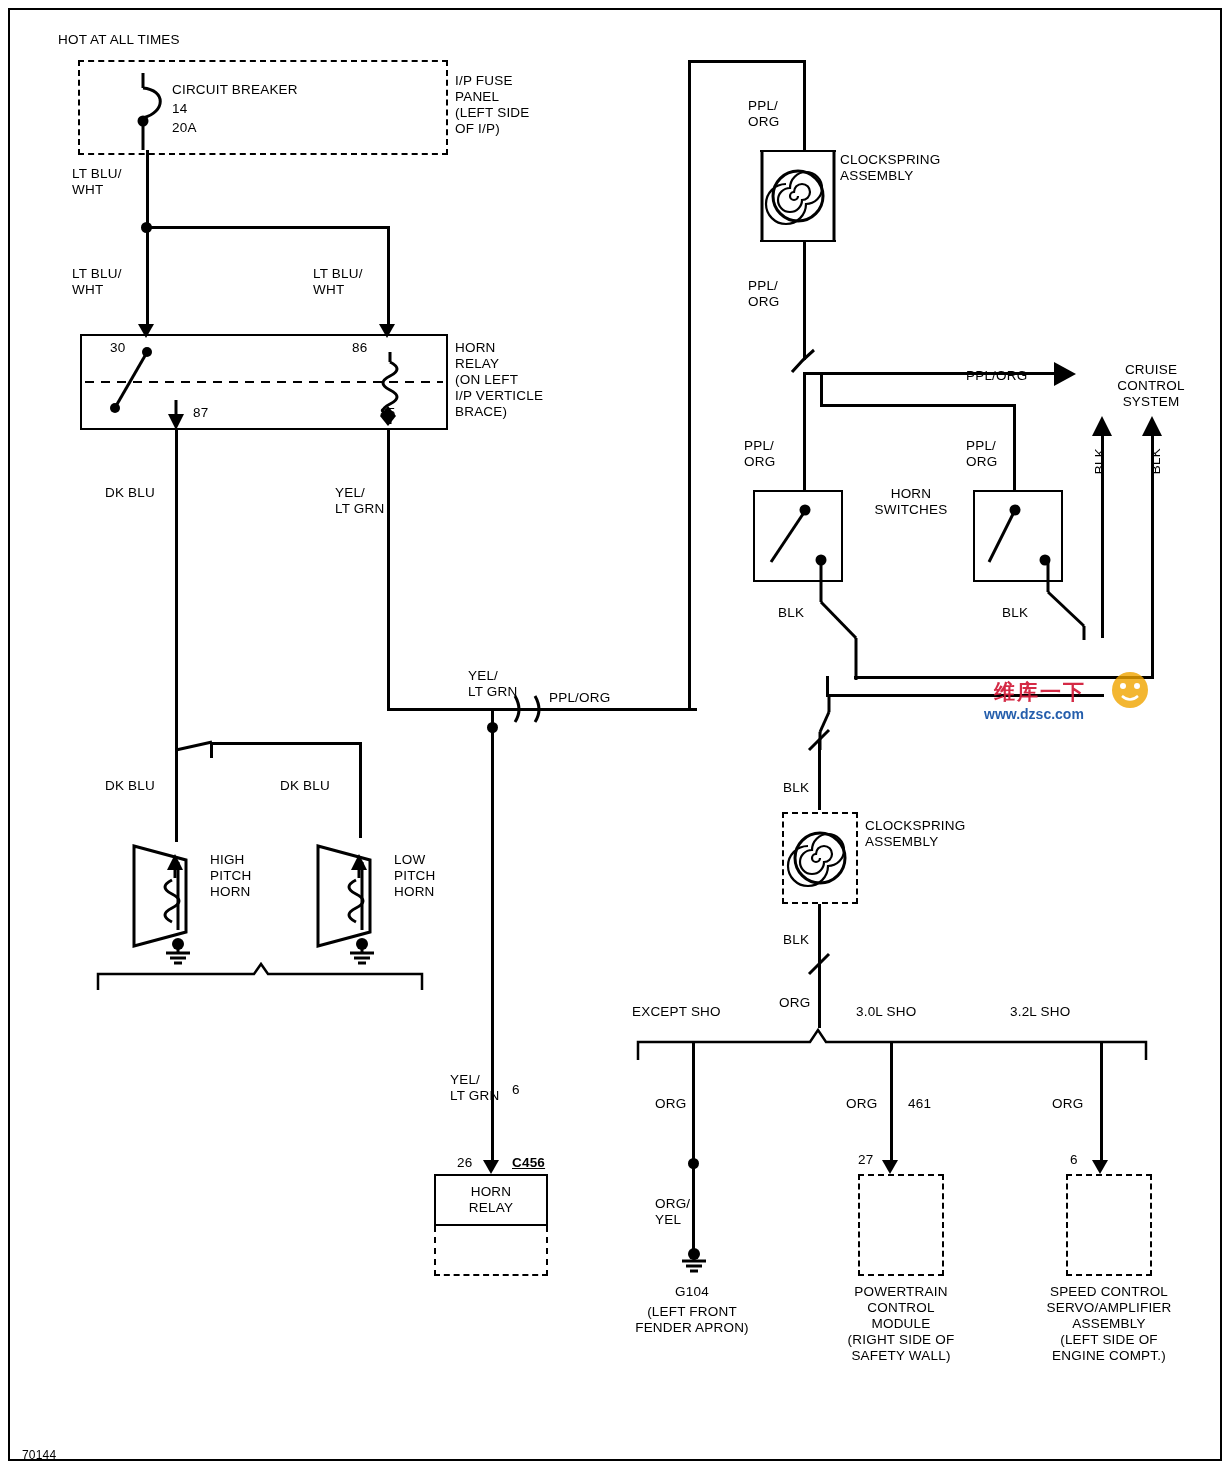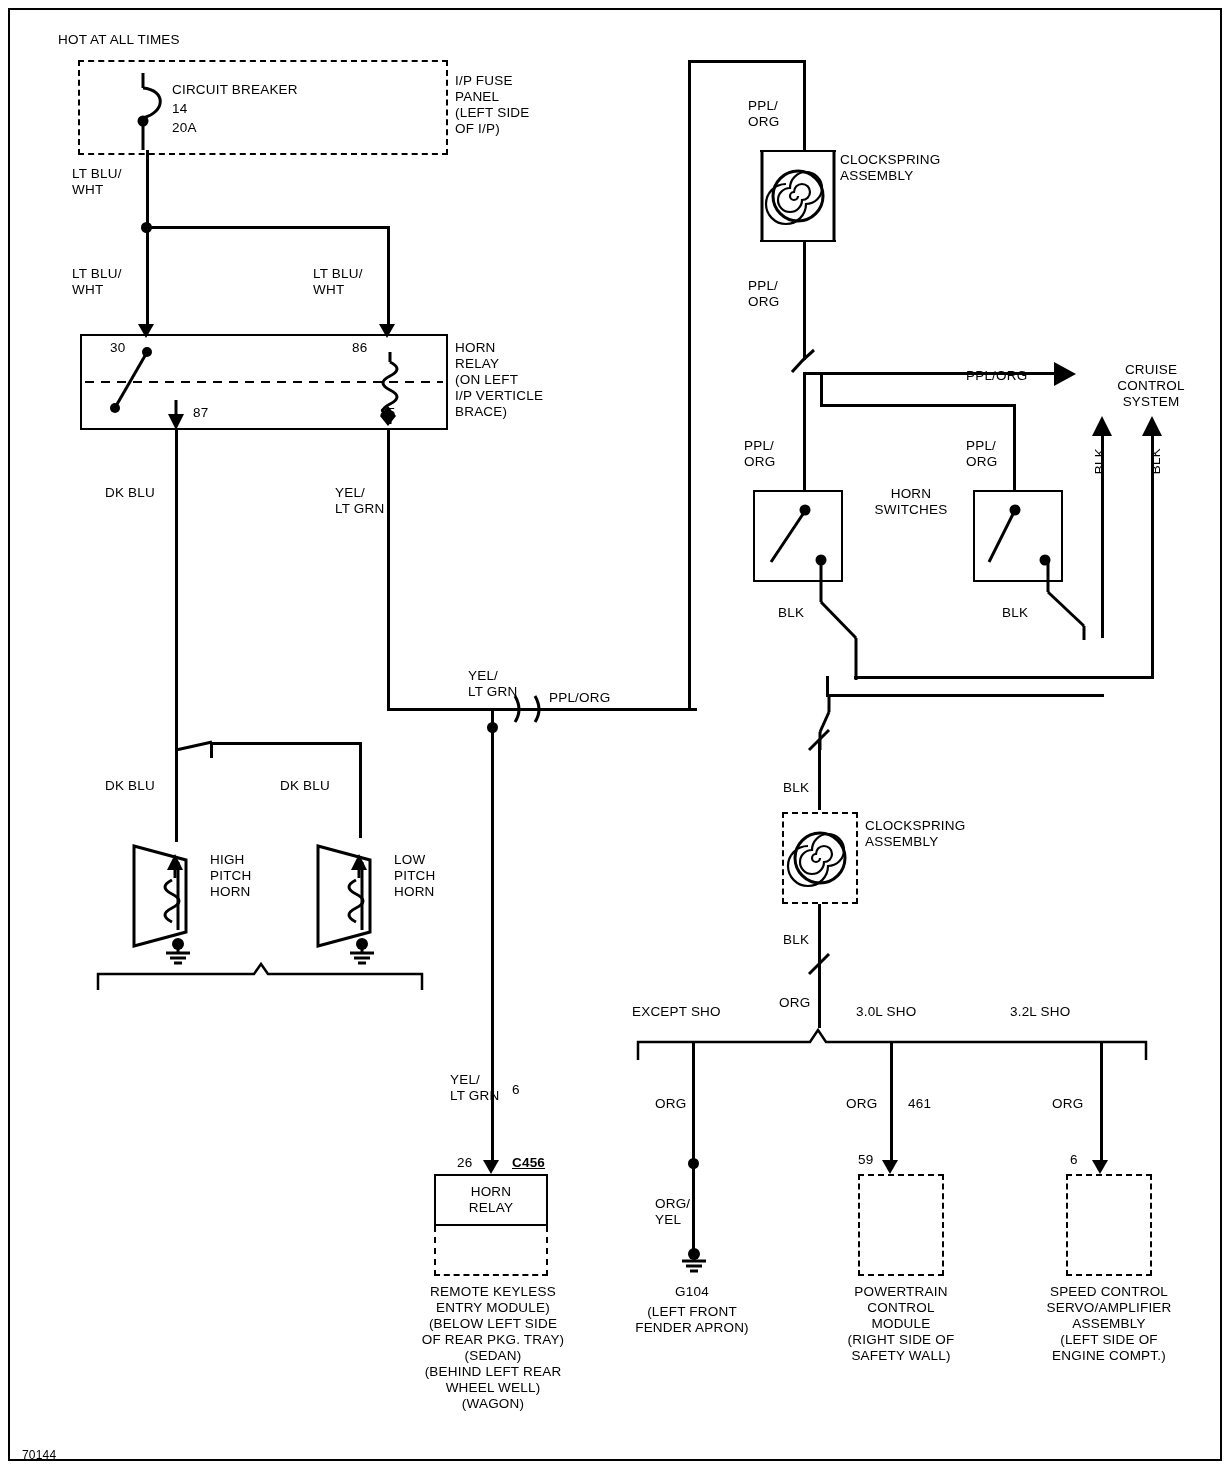--- a/index.html
+++ b/index.html
@@ -162,28 +162,20 @@
   <div class="t" style="left:457px;top:1155px;">26</div>
   <div class="t" style="left:512px;top:1155px;text-decoration:underline;font-weight:bold;">C456</div>
   <svg style="left:483px;top:1160px;width:18px;height:14px;">
     <polygon points="8,14 0,0 16,0" fill="#000"></polygon>
   </svg>
 
   <div class="box" style="left:434px;top:1174px;width:114px;height:52px;"></div>
   <div class="t tc" style="left:434px;top:1184px;width:114px;">HORN
 RELAY</div>
   <div class="dash" style="left:434px;top:1226px;width:114px;height:50px;border-top:none;"></div>
-  <div class="t tc" style="left:400px;top:1284px;width:186px;">REMOTE KEYLESS
-ENTRY MODULE)
-(BELOW LEFT SIDE
-OF REAR PKG. TRAY)
-(SEDAN)
-(BEHIND LEFT REAR
-WHEEL WELL)
-(WAGON)</div>
 
   <div class="w hz" style="left:688px;top:60px;width:118px;"></div>
   <div class="w vt" style="left:688px;top:60px;height:648px;"></div>
   <div class="w vt" style="left:803px;top:60px;height:90px;"></div>
   <div class="t" style="left:748px;top:98px;">PPL/
 ORG</div>
 
   <div class="box" style="left:760px;top:150px;width:76px;height:92px;border-left:none;border-right:none;"></div>
   <svg style="left:760px;top:150px;width:76px;height:92px;">
     <line x1="2" y1="0" x2="2" y2="92" stroke="#000" stroke-width="3"></line>
@@ -312,21 +304,21 @@
     <line x1="8" y1="18" x2="24" y2="18" stroke="#000" stroke-width="3"></line>
     <line x1="12" y1="23" x2="20" y2="23" stroke="#000" stroke-width="3"></line>
   </svg>
   <div class="t tc" style="left:632px;top:1284px;width:120px;">G104</div>
   <div class="t tc" style="left:608px;top:1304px;width:168px;">(LEFT FRONT
 FENDER APRON)</div>
 
   <div class="w vt" style="left:890px;top:1042px;height:122px;"></div>
   <div class="t" style="left:846px;top:1096px;">ORG</div>
   <div class="t" style="left:908px;top:1096px;">461</div>
-  <div class="t" style="left:858px;top:1152px;">59</div>
+  <div class="t" style="left:858px;top:1152px;">27</div>
   <svg style="left:882px;top:1160px;width:18px;height:14px;">
     <polygon points="8,14 0,0 16,0" fill="#000"></polygon>
   </svg>
   <div class="dash" style="left:858px;top:1174px;width:86px;height:102px;"></div>
   <div class="t tc" style="left:838px;top:1284px;width:126px;">POWERTRAIN
 CONTROL
 MODULE
 (RIGHT SIDE OF
 SAFETY WALL)</div>
 
@@ -336,15 +328,25 @@
   <svg style="left:1092px;top:1160px;width:18px;height:14px;">
     <polygon points="8,14 0,0 16,0" fill="#000"></polygon>
   </svg>
   <div class="dash" style="left:1066px;top:1174px;width:86px;height:102px;"></div>
   <div class="t tc" style="left:1028px;top:1284px;width:162px;">SPEED CONTROL
 SERVO/AMPLIFIER
 ASSEMBLY
 (LEFT SIDE OF
 ENGINE COMPT.)</div>
 
+  <div class="wm" style="left:980px;top:678px;width:170px;height:60px;opacity:0.95;">
+    <div style="position:absolute;left:14px;top:0;font-size:21px;font-weight:bold;letter-spacing:2px;color:#d21f3c;">维库一下</div>
+    <div style="position:absolute;left:4px;top:28px;font-size:14px;color:#1a56a8;font-weight:bold;">www.dzsc.com</div>
+    <svg style="left:120px;top:-12px;width:60px;height:56px;">
+      <circle cx="30" cy="24" r="18" fill="#f0a400" opacity="0.85"></circle>
+      <circle cx="23" cy="20" r="3" fill="#fff"></circle>
+      <circle cx="37" cy="20" r="3" fill="#fff"></circle>
+      <path d="M22 30 q8 7 16 0" stroke="#fff" stroke-width="2.5" fill="none"></path>
+    </svg>
+  </div>
 
   <div class="t sm" style="left:22px;top:1448px;">70144</div>
 </div>
 
 </body></html>

